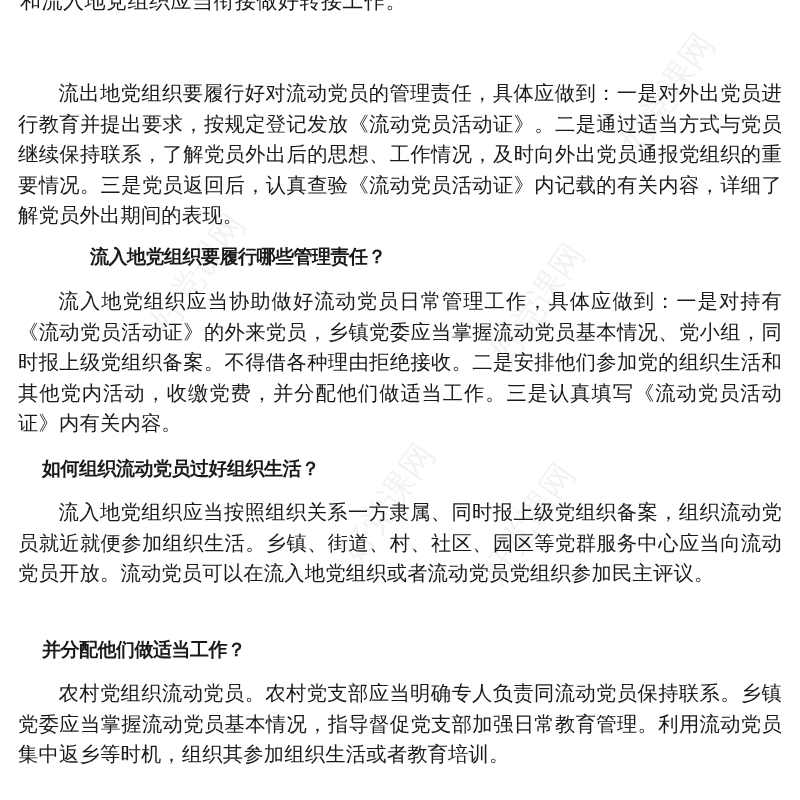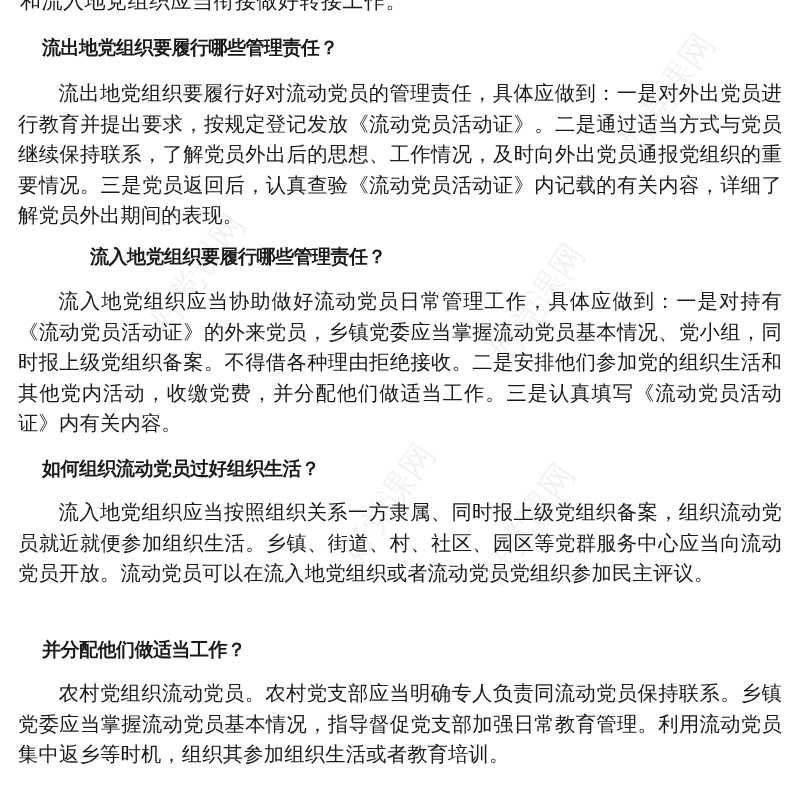--- a/index.html
+++ b/index.html
@@ -68,21 +68,20 @@
 <div class="page">
 
   <div class="watermark" style="left:130px; top:250px;">好党课网</div>
   <div class="watermark" style="left:600px; top:70px;">好党课网</div>
   <div class="watermark" style="left:320px; top:480px;">好党课网</div>
   <div class="watermark" style="left:470px; top:280px;">好党课网</div>
   <div class="watermark" style="left:460px; top:500px;">好党课网</div>
 
   <div class="clipped-line">和流入地党组织应当衔接做好转接工作。</div>
 
-  <div class="heading" style="top:34px;">流出地党组织要履行哪些管理责任？</div>
   <p class="para" style="top:78px;">流出地党组织要履行好对流动党员的管理责任，具体应做到：一是对外出党员进行教育并提出要求，按规定登记发放《流动党员活动证》。二是通过适当方式与党员继续保持联系，了解党员外出后的思想、工作情况，及时向外出党员通报党组织的重要情况。三是党员返回后，认真查验《流动党员活动证》内记载的有关内容，详细了解党员外出期间的表现。</p>
 
   <div class="heading" style="top:243px;margin-left:48px;">流入地党组织要履行哪些管理责任？</div>
   <p class="para" style="top:286px;">流入地党组织应当协助做好流动党员日常管理工作，具体应做到：一是对持有《流动党员活动证》的外来党员，乡镇党委应当掌握流动党员基本情况、党小组，同时报上级党组织备案。不得借各种理由拒绝接收。二是安排他们参加党的组织生活和其他党内活动，收缴党费，并分配他们做适当工作。三是认真填写《流动党员活动证》内有关内容。</p>
 
   <div class="heading" style="top:455px;">如何组织流动党员过好组织生活？</div>
   <p class="para" style="top:497px;">流入地党组织应当按照组织关系一方隶属、同时报上级党组织备案，组织流动党员就近就便参加组织生活。乡镇、街道、村、社区、园区等党群服务中心应当向流动党员开放。流动党员可以在流入地党组织或者流动党员党组织参加民主评议。</p>
 
   <div class="heading" style="top:636px;">并分配他们做适当工作？</div>
   <p class="para" style="top:678px;">农村党组织流动党员。农村党支部应当明确专人负责同流动党员保持联系。乡镇党委应当掌握流动党员基本情况，指导督促党支部加强日常教育管理。利用流动党员集中返乡等时机，组织其参加组织生活或者教育培训。</p>

